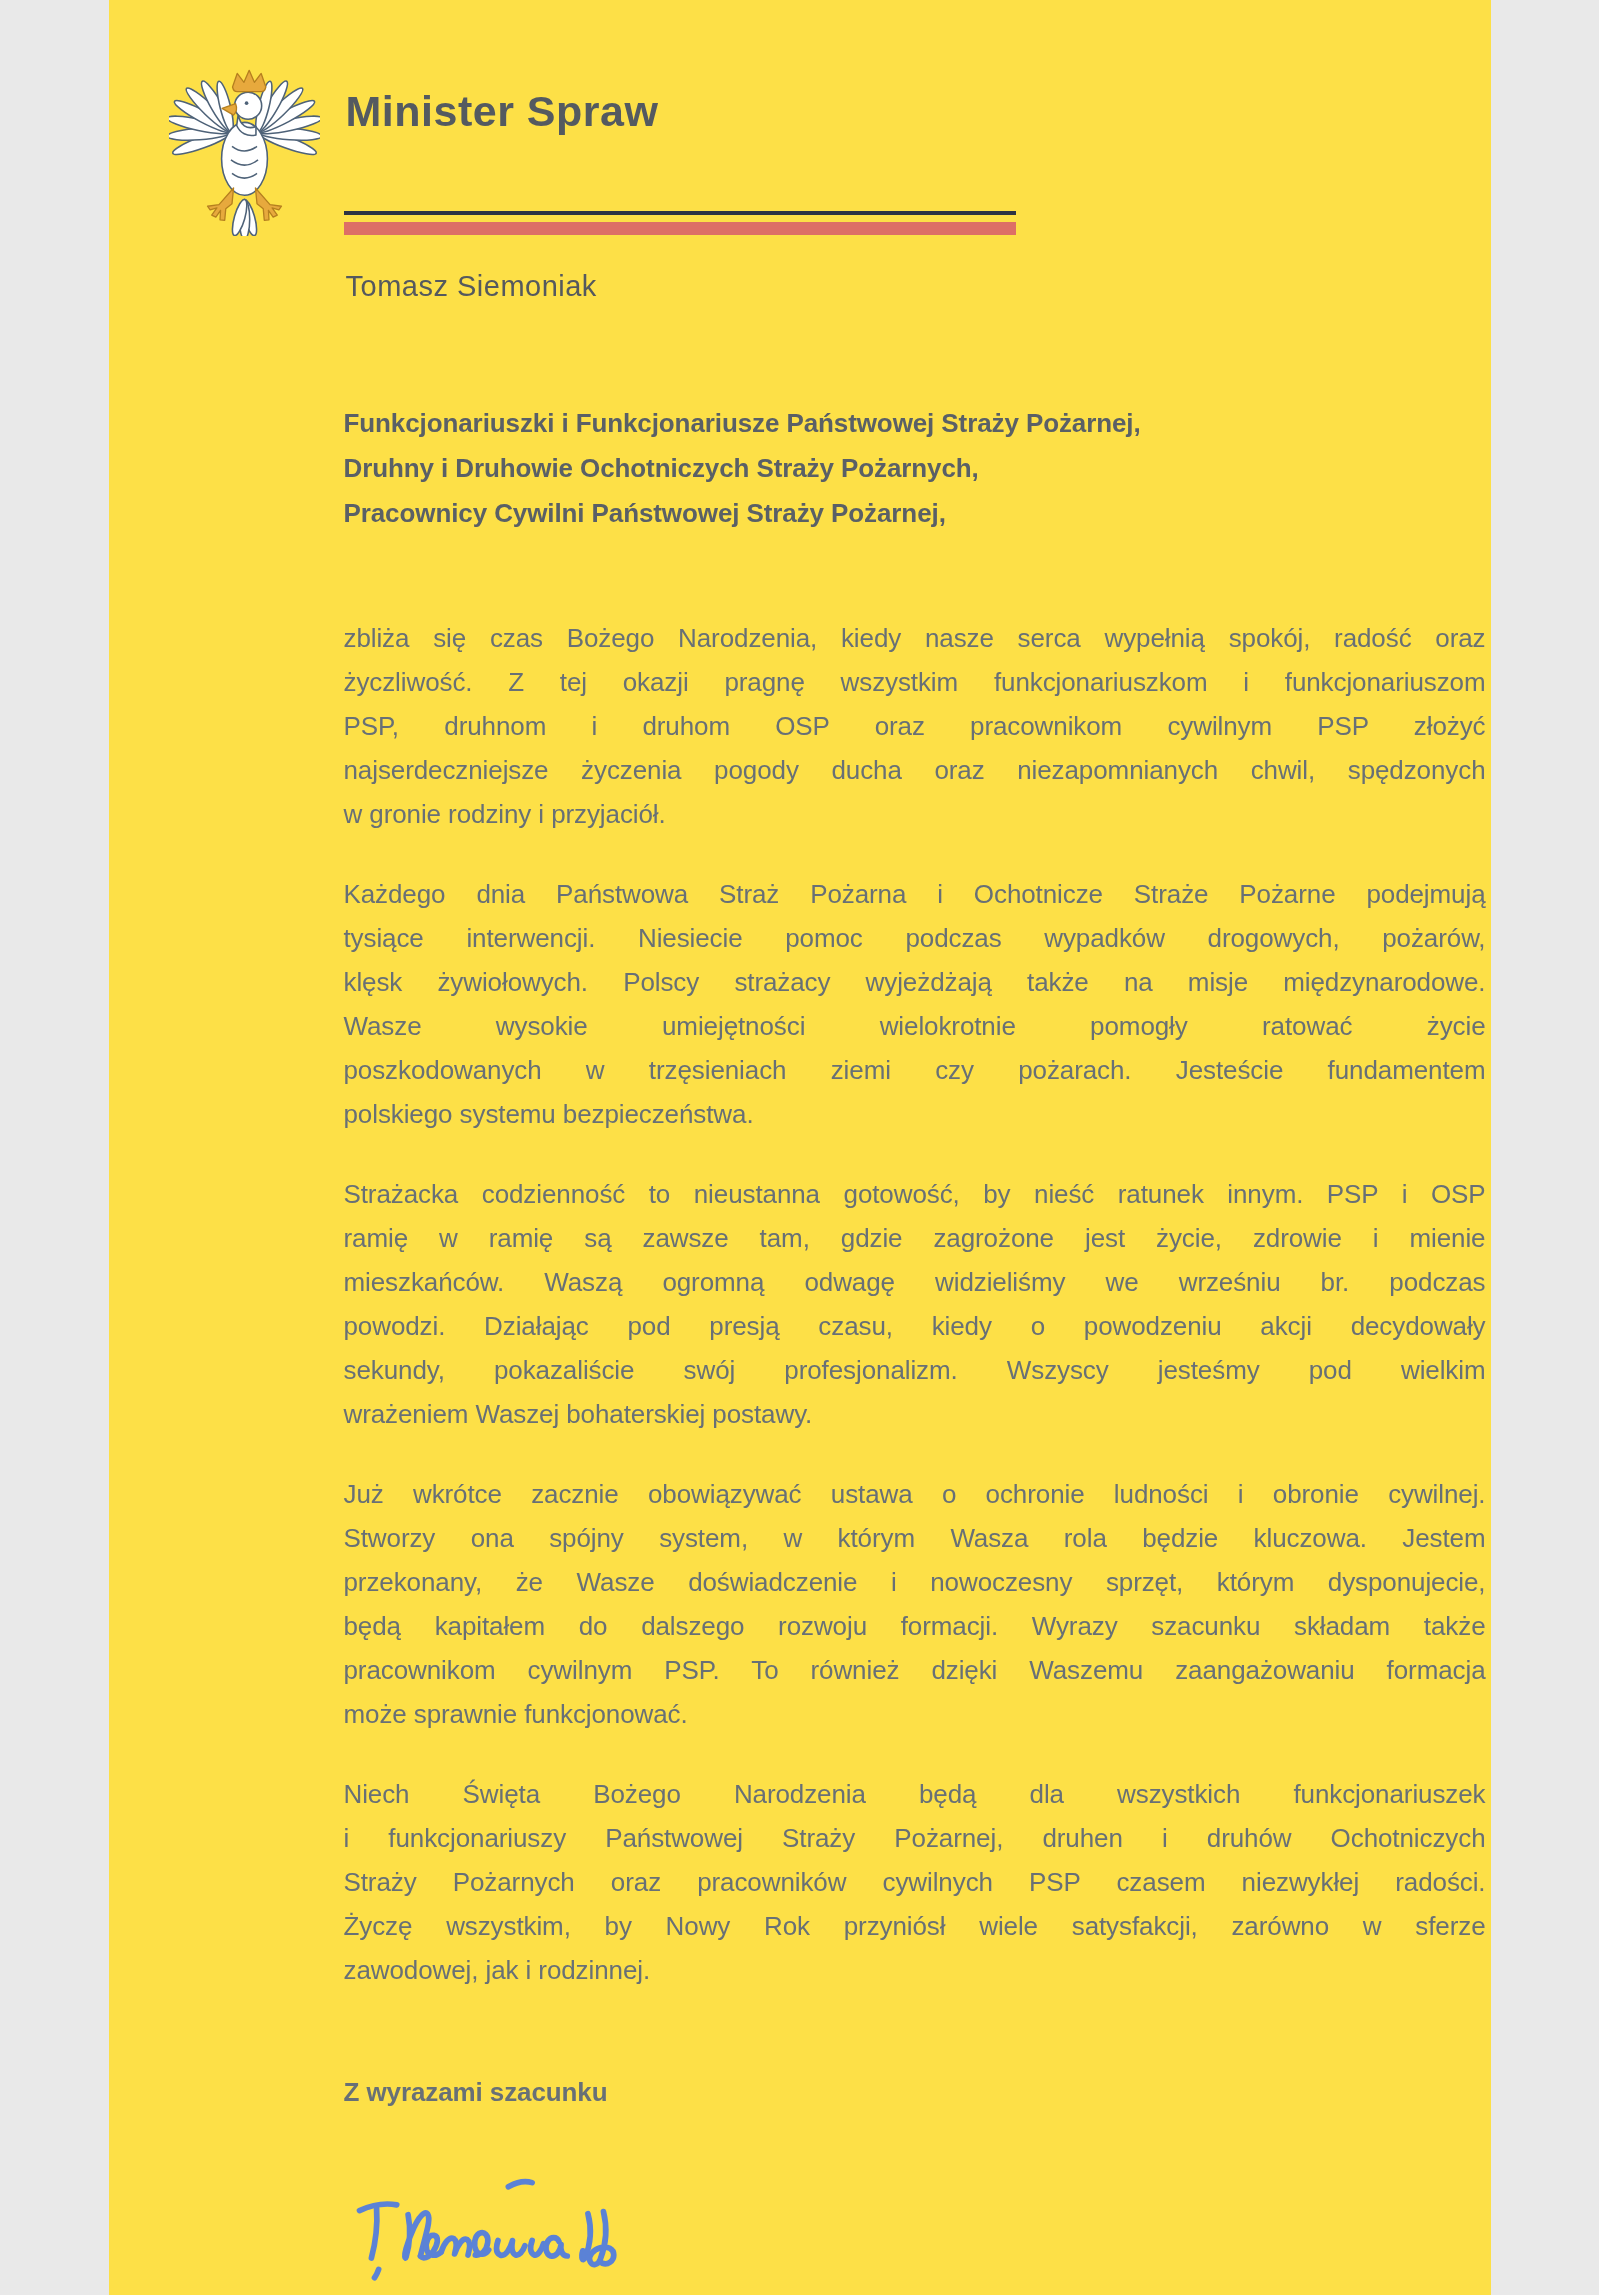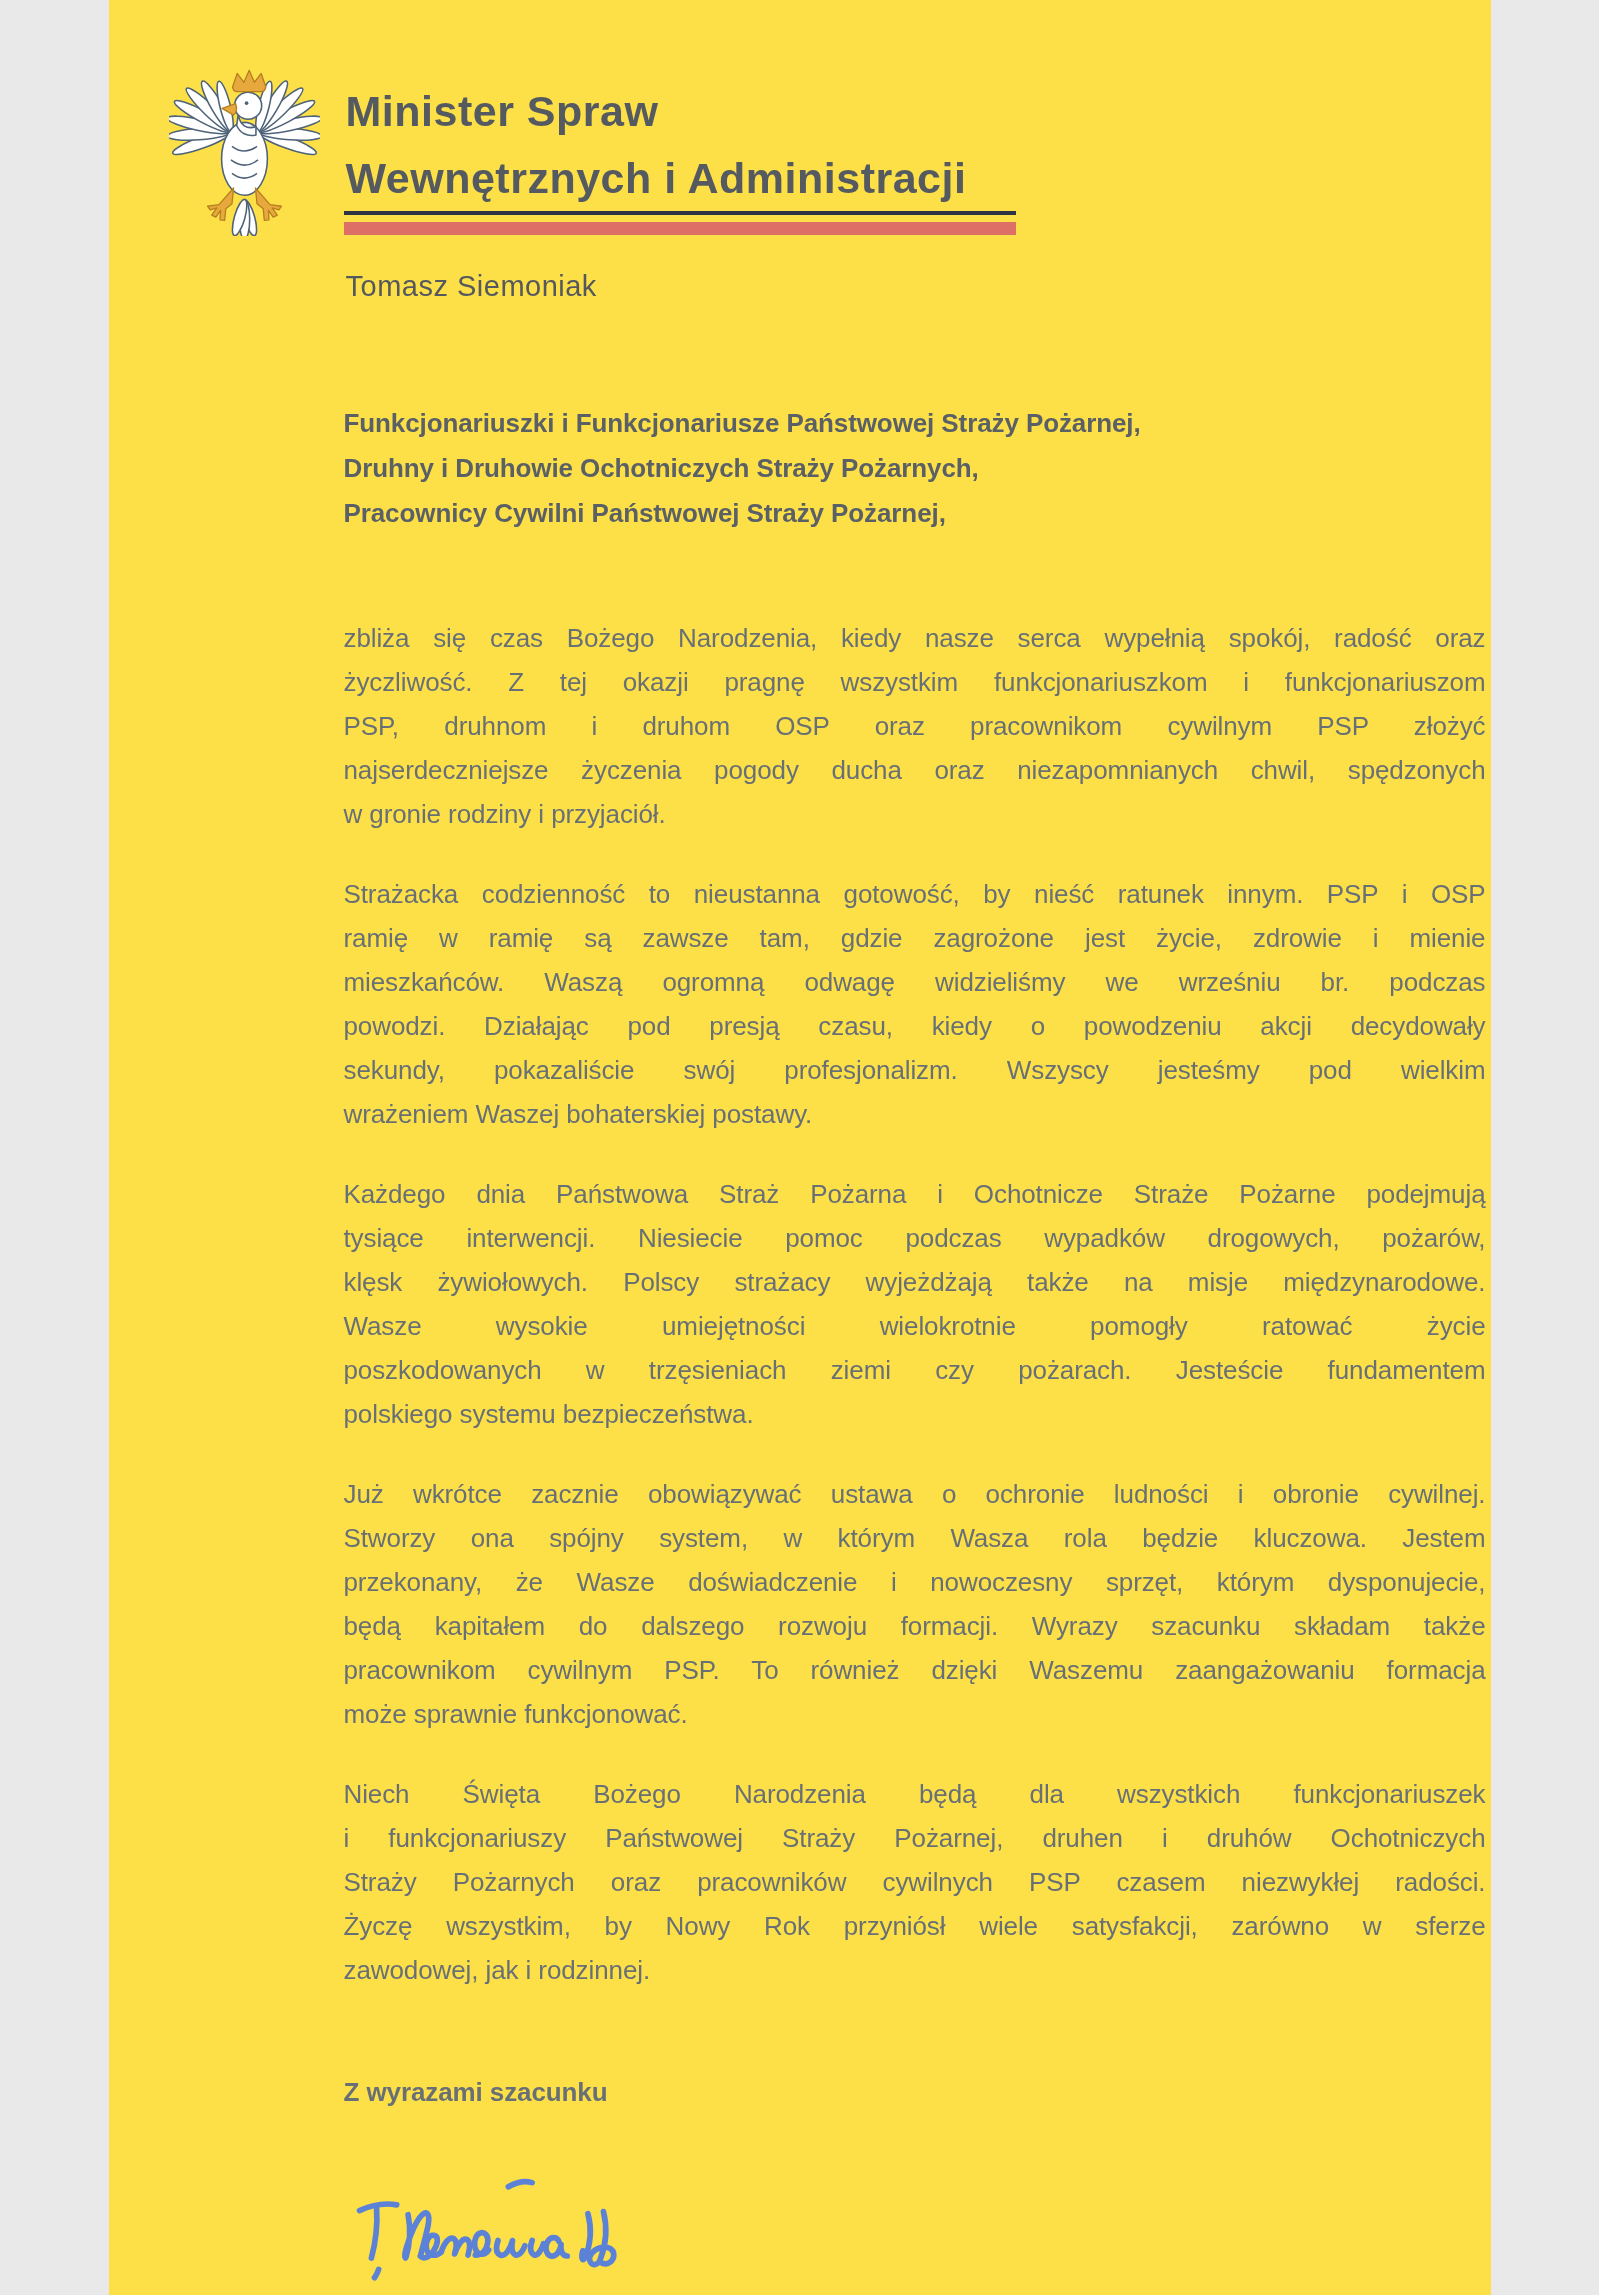--- a/index.html
+++ b/index.html
@@ -104,21 +104,20 @@
 
         <path d="M124,238 L96,270 l-22,3 l5,7 l13,-4 l-10,14 l8,4 l9,-13 l-1,18 l9,1 l2,-22 l12,-10 z"></path>
 
         <path d="M166,238 L194,270 l22,3 l-5,7 l-13,-4 l10,14 l-8,4 l-9,-13 l1,18 l-9,1 l-2,-22 l-12,-10 z"></path>
       </g>
     </svg>
   </div>
 
   <div class="ministry">
     <div>Minister Spraw</div>
-    <div>Wewnętrznych i Administracji</div>
   </div>
 
   <div class="rule-dark"></div>
   <div class="rule-red"></div>
 
   <div class="minister-name">Tomasz Siemoniak</div>
 
   <div class="letter-body">
 
     <div class="salutation">
@@ -129,35 +128,35 @@
 
     <div class="para">
       <div class="jline">zbliża się czas Bożego Narodzenia, kiedy nasze serca wypełnią spokój, radość oraz</div>
       <div class="jline">życzliwość. Z tej okazji pragnę wszystkim funkcjonariuszkom i funkcjonariuszom</div>
       <div class="jline">PSP, druhnom i druhom OSP oraz pracownikom cywilnym PSP złożyć</div>
       <div class="jline">najserdeczniejsze życzenia pogody ducha oraz niezapomnianych chwil, spędzonych</div>
       <div class="jline final">w gronie rodziny i przyjaciół.</div>
     </div>
 
     <div class="para">
+      <div class="jline">Każdego dnia Państwowa Straż Pożarna i Ochotnicze Straże Pożarne podejmują</div>
+      <div class="jline">tysiące interwencji. Niesiecie pomoc podczas wypadków drogowych, pożarów,</div>
+      <div class="jline">klęsk żywiołowych. Polscy strażacy wyjeżdżają także na misje międzynarodowe.</div>
+      <div class="jline">Wasze wysokie umiejętności wielokrotnie pomogły ratować życie</div>
+      <div class="jline">poszkodowanych w trzęsieniach ziemi czy pożarach. Jesteście fundamentem</div>
+      <div class="jline final">polskiego systemu bezpieczeństwa.</div>
+    </div>
+
+    <div class="para">
       <div class="jline">Strażacka codzienność to nieustanna gotowość, by nieść ratunek innym. PSP i OSP</div>
       <div class="jline">ramię w ramię są zawsze tam, gdzie zagrożone jest życie, zdrowie i mienie</div>
       <div class="jline">mieszkańców. Waszą ogromną odwagę widzieliśmy we wrześniu br. podczas</div>
       <div class="jline">powodzi. Działając pod presją czasu, kiedy o powodzeniu akcji decydowały</div>
       <div class="jline">sekundy, pokazaliście swój profesjonalizm. Wszyscy jesteśmy pod wielkim</div>
       <div class="jline final">wrażeniem Waszej bohaterskiej postawy.</div>
-    </div>
-
-    <div class="para">
-      <div class="jline">Każdego dnia Państwowa Straż Pożarna i Ochotnicze Straże Pożarne podejmują</div>
-      <div class="jline">tysiące interwencji. Niesiecie pomoc podczas wypadków drogowych, pożarów,</div>
-      <div class="jline">klęsk żywiołowych. Polscy strażacy wyjeżdżają także na misje międzynarodowe.</div>
-      <div class="jline">Wasze wysokie umiejętności wielokrotnie pomogły ratować życie</div>
-      <div class="jline">poszkodowanych w trzęsieniach ziemi czy pożarach. Jesteście fundamentem</div>
-      <div class="jline final">polskiego systemu bezpieczeństwa.</div>
     </div>
 
     <div class="para">
       <div class="jline">Już wkrótce zacznie obowiązywać ustawa o ochronie ludności i obronie cywilnej.</div>
       <div class="jline">Stworzy ona spójny system, w którym Wasza rola będzie kluczowa. Jestem</div>
       <div class="jline">przekonany, że Wasze doświadczenie i nowoczesny sprzęt, którym dysponujecie,</div>
       <div class="jline">będą kapitałem do dalszego rozwoju formacji. Wyrazy szacunku składam także</div>
       <div class="jline">pracownikom cywilnym PSP. To również dzięki Waszemu zaangażowaniu formacja</div>
       <div class="jline final">może sprawnie funkcjonować.</div>
     </div>

